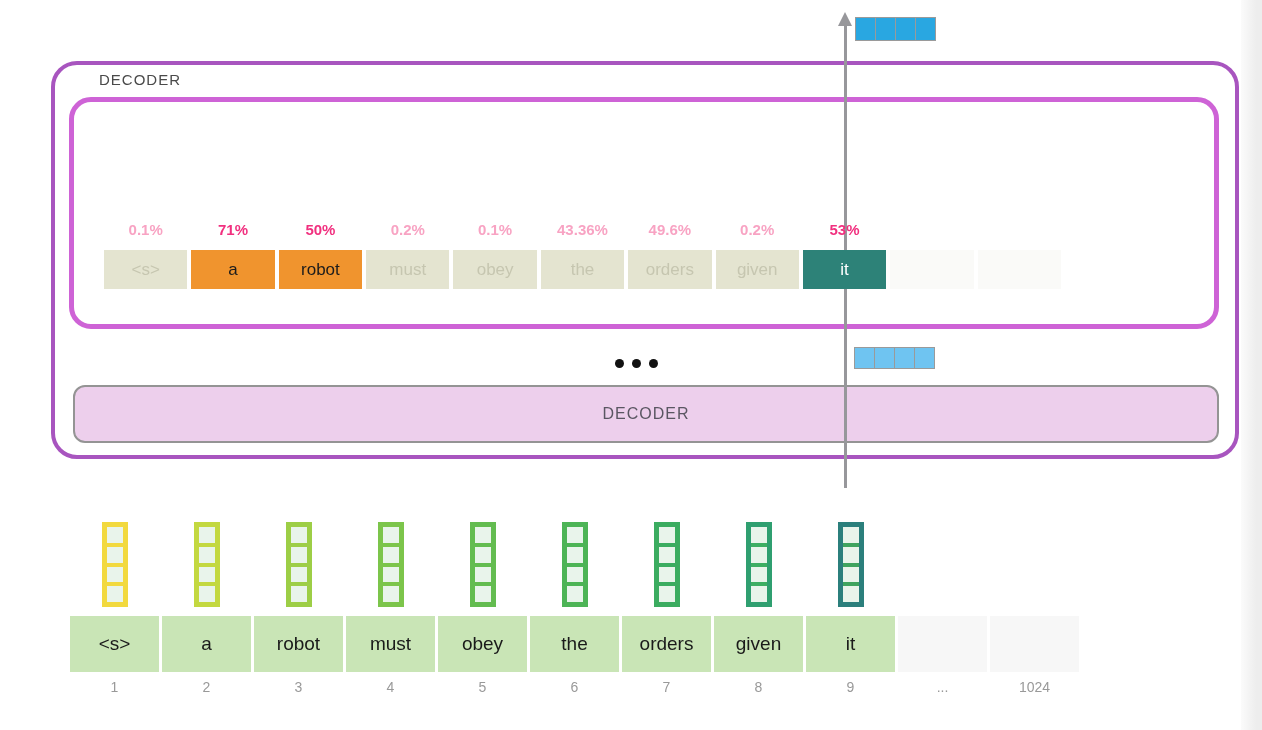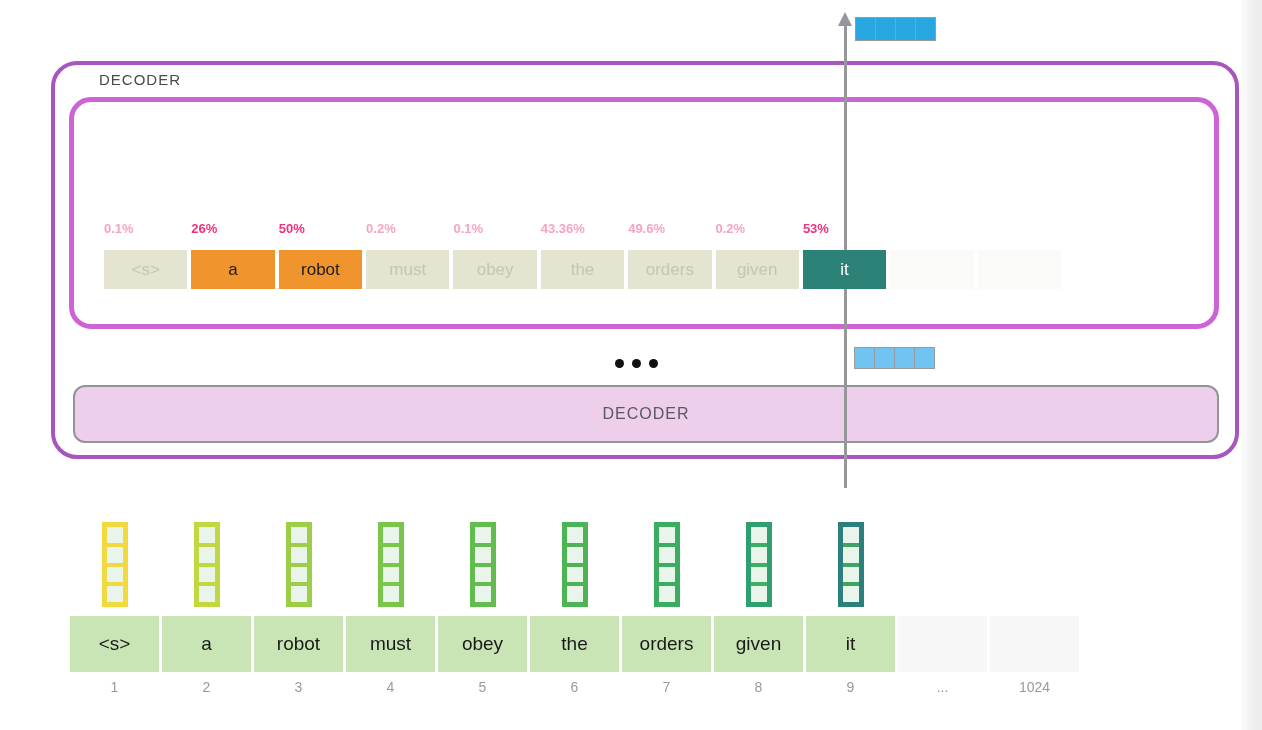--- a/index.html
+++ b/index.html
@@ -28,21 +28,21 @@
     display:flex;align-items:center;justify-content:center;}
   .ffnn-bar span{font-size:15px;font-weight:bold;color:var(--label_dark);}
 
   
   .attn-box{position:absolute;left:64px;top:165px;width:1118px;height:140px;z-index:2;
     border:3px solid var(--box_border_dark);border-radius:26px;background:var(--attn_fill);}
   .attn-title{position:absolute;left:0;top:29px;width:100%;text-align:center;
     font-size:15px;font-weight:bold;color:var(--label_dark);}
 
   .attn-pcts{position:absolute;left:87px;top:221px;width:957px;display:flex;gap:4px;z-index:7;}
-  .attn-pcts .slot{flex:1;text-align:left;font-size:13px;font-weight:bold;}
+  .attn-pcts .slot{flex:1;text-align:center;font-size:15px;font-weight:bold;}
   .pct-light{color:var(--pct_light);}
   .pct-bold{color:var(--pct_bold);}
 
   .attn-cells{position:absolute;left:87px;top:250px;width:957px;height:39px;display:flex;gap:4px;z-index:6;}
   .attn-cells .acell{flex:1;display:flex;align-items:center;justify-content:center;font-size:17px;}
   .acell.faded{background:var(--token_faded_bg);color:var(--token_faded_text);}
   .acell.orange{background:var(--token_orange);color:#1c1c1c;}
   .acell.selected{background:var(--token_selected);color:#fff;}
   .acell.empty{background:var(--token_empty);}
 
@@ -108,21 +108,21 @@
 
   <div class="outer-box"></div>
   <div class="outer-label">DECODER</div>
 
   <div class="inner-box"></div>
 
 
 
   <div class="attn-pcts" id="attn-pcts">
       <span class="slot pct-light">0.1%</span>
-      <span class="slot pct-bold">26%</span>
+      <span class="slot pct-bold">71%</span>
       <span class="slot pct-bold">50%</span>
       <span class="slot pct-light">0.2%</span>
       <span class="slot pct-light">0.1%</span>
       <span class="slot pct-light">43.36%</span>
       <span class="slot pct-light">49.6%</span>
       <span class="slot pct-light">0.2%</span>
       <span class="slot pct-bold">53%</span>
       <span class="slot pct-light"></span>
       <span class="slot pct-light"></span>
     </div>

